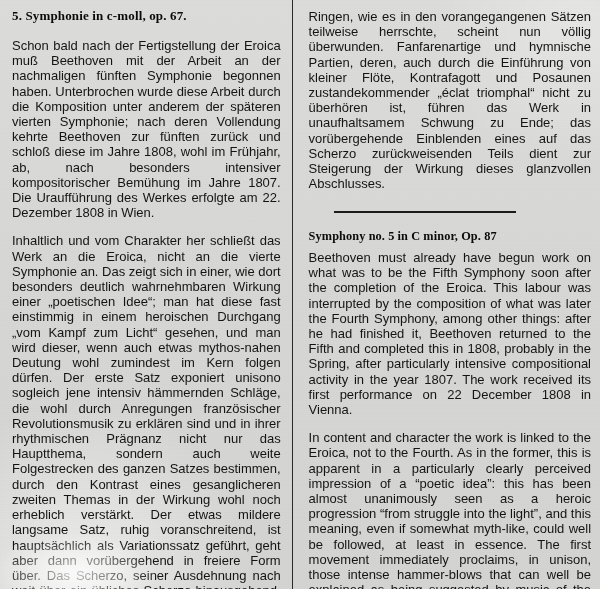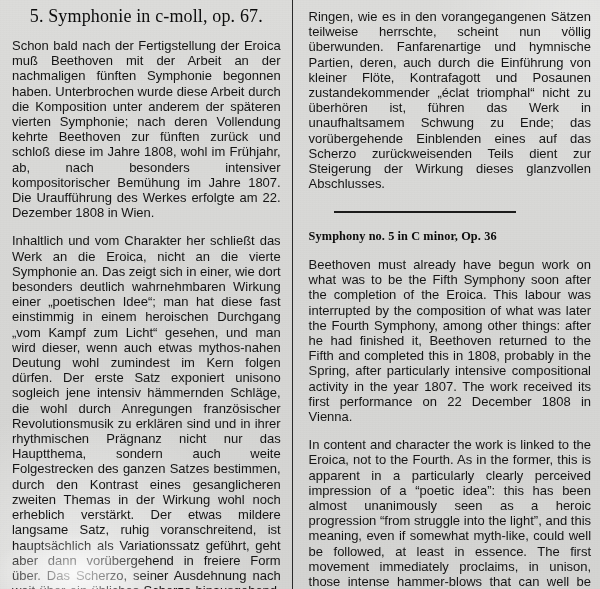--- a/index.html
+++ b/index.html
@@ -48,27 +48,26 @@
   .col-divider {
     position: absolute;
     left: 292px;
     top: 0px;
     bottom: 0px;
     width: 1px;
     background: #2a2a2a;
   }
   h2.sec-title {
     font-family: "Liberation Serif", serif;
-    font-weight: normal;
-    font-size: 18px;
+    font-weight: bold;
+    font-size: 13px;
     line-height: 14px;
     letter-spacing: 0.15px;
     margin: 0 0 15px 0;
     color: #0c0c0c;
-    text-align: center;
   }
   h3.sec-title-en {
     font-family: "Liberation Serif", serif;
     font-weight: bold;
     font-size: 12.3px;
     line-height: 14.5px;
     letter-spacing: 0.1px;
     margin: 0 0 0.5px 0;
     color: #0c0c0c;
   }
@@ -79,21 +78,21 @@
     text-align: justify;
     text-justify: inter-word;
     letter-spacing: -0.02px;
     word-spacing: -0.1px;
     color: #151515;
   }
   p.body.tight {
     margin-bottom: 0;
   }
   p.body.first-en {
-    margin-top: 13px;
+    margin-top: 6px;
   }
   .rule {
     width: 182px;
     height: 2px;
     background: #1c1c1c;
     margin: 20px auto 16px 25px;
   }
   .rule-wrap {
     display: block;
     text-align: center;
@@ -133,21 +132,21 @@
 
     <div class="col-divider"></div>
 
     <div class="col col-right">
       <p class="body">Ringen, wie es in den vorangegangenen Sätzen teilweise herrschte, scheint nun völlig überwunden. Fanfarenartige und hymnische Partien, deren, auch durch die Einführung von kleiner Flöte, Kontrafagott und Posaunen zustandekommender „éclat triomphal“ nicht zu überhören ist, führen das Werk in unaufhaltsamem Schwung zu Ende; das vorübergehende Einblenden eines auf das Scherzo zurückweisenden Teils dient zur Steigerung der Wirkung dieses glanzvollen Abschlusses.</p>
 
       <div class="rule-wrap">
         <div class="rule"></div>
       </div>
 
-      <h3 class="sec-title-en">Symphony no. 5 in C minor, Op. 36</h3>
+      <h3 class="sec-title-en">Symphony no. 5 in C minor, Op. 87</h3>
       <p class="body first-en">Beethoven must already have begun work on what was to be the Fifth Symphony soon after the completion of the Eroica. This labour was interrupted by the composition of what was later the Fourth Symphony, among other things: after he had finished it, Beethoven returned to the Fifth and completed this in 1808, probably in the Spring, after particularly intensive compositional activity in the year 1807. The work received its first performance on 22 December 1808 in Vienna.</p>
       <p class="body tight"><span>In content and character the work is linked to the Eroica, not to the Fourth. As in the former, this is apparent in a particularly clearly perceived impression of a “poetic idea”: this has been almost unanimously seen as a heroic progression “from struggle into the light”, and this meaning, even if somewhat myth-like, could well be followed, at least in essence. The first movement immediately proclaims, in unison, those intense hammer-blows that can well be explained as being suggested by music of the French Revolution: in their rhythmic terseness they determine not only the principal theme but also broad stretches of the whole movement, whose effect is considerably reinforced by the contrast with a more melodious second subject. The rather gentler slow movement, which proceeds peacefully, is mainly a variation movement, but </span></p>
     </div>
 
   </div>
   <div class="grain"></div>
   <div class="smudge"></div>
 </div>
 
 </body></html>

